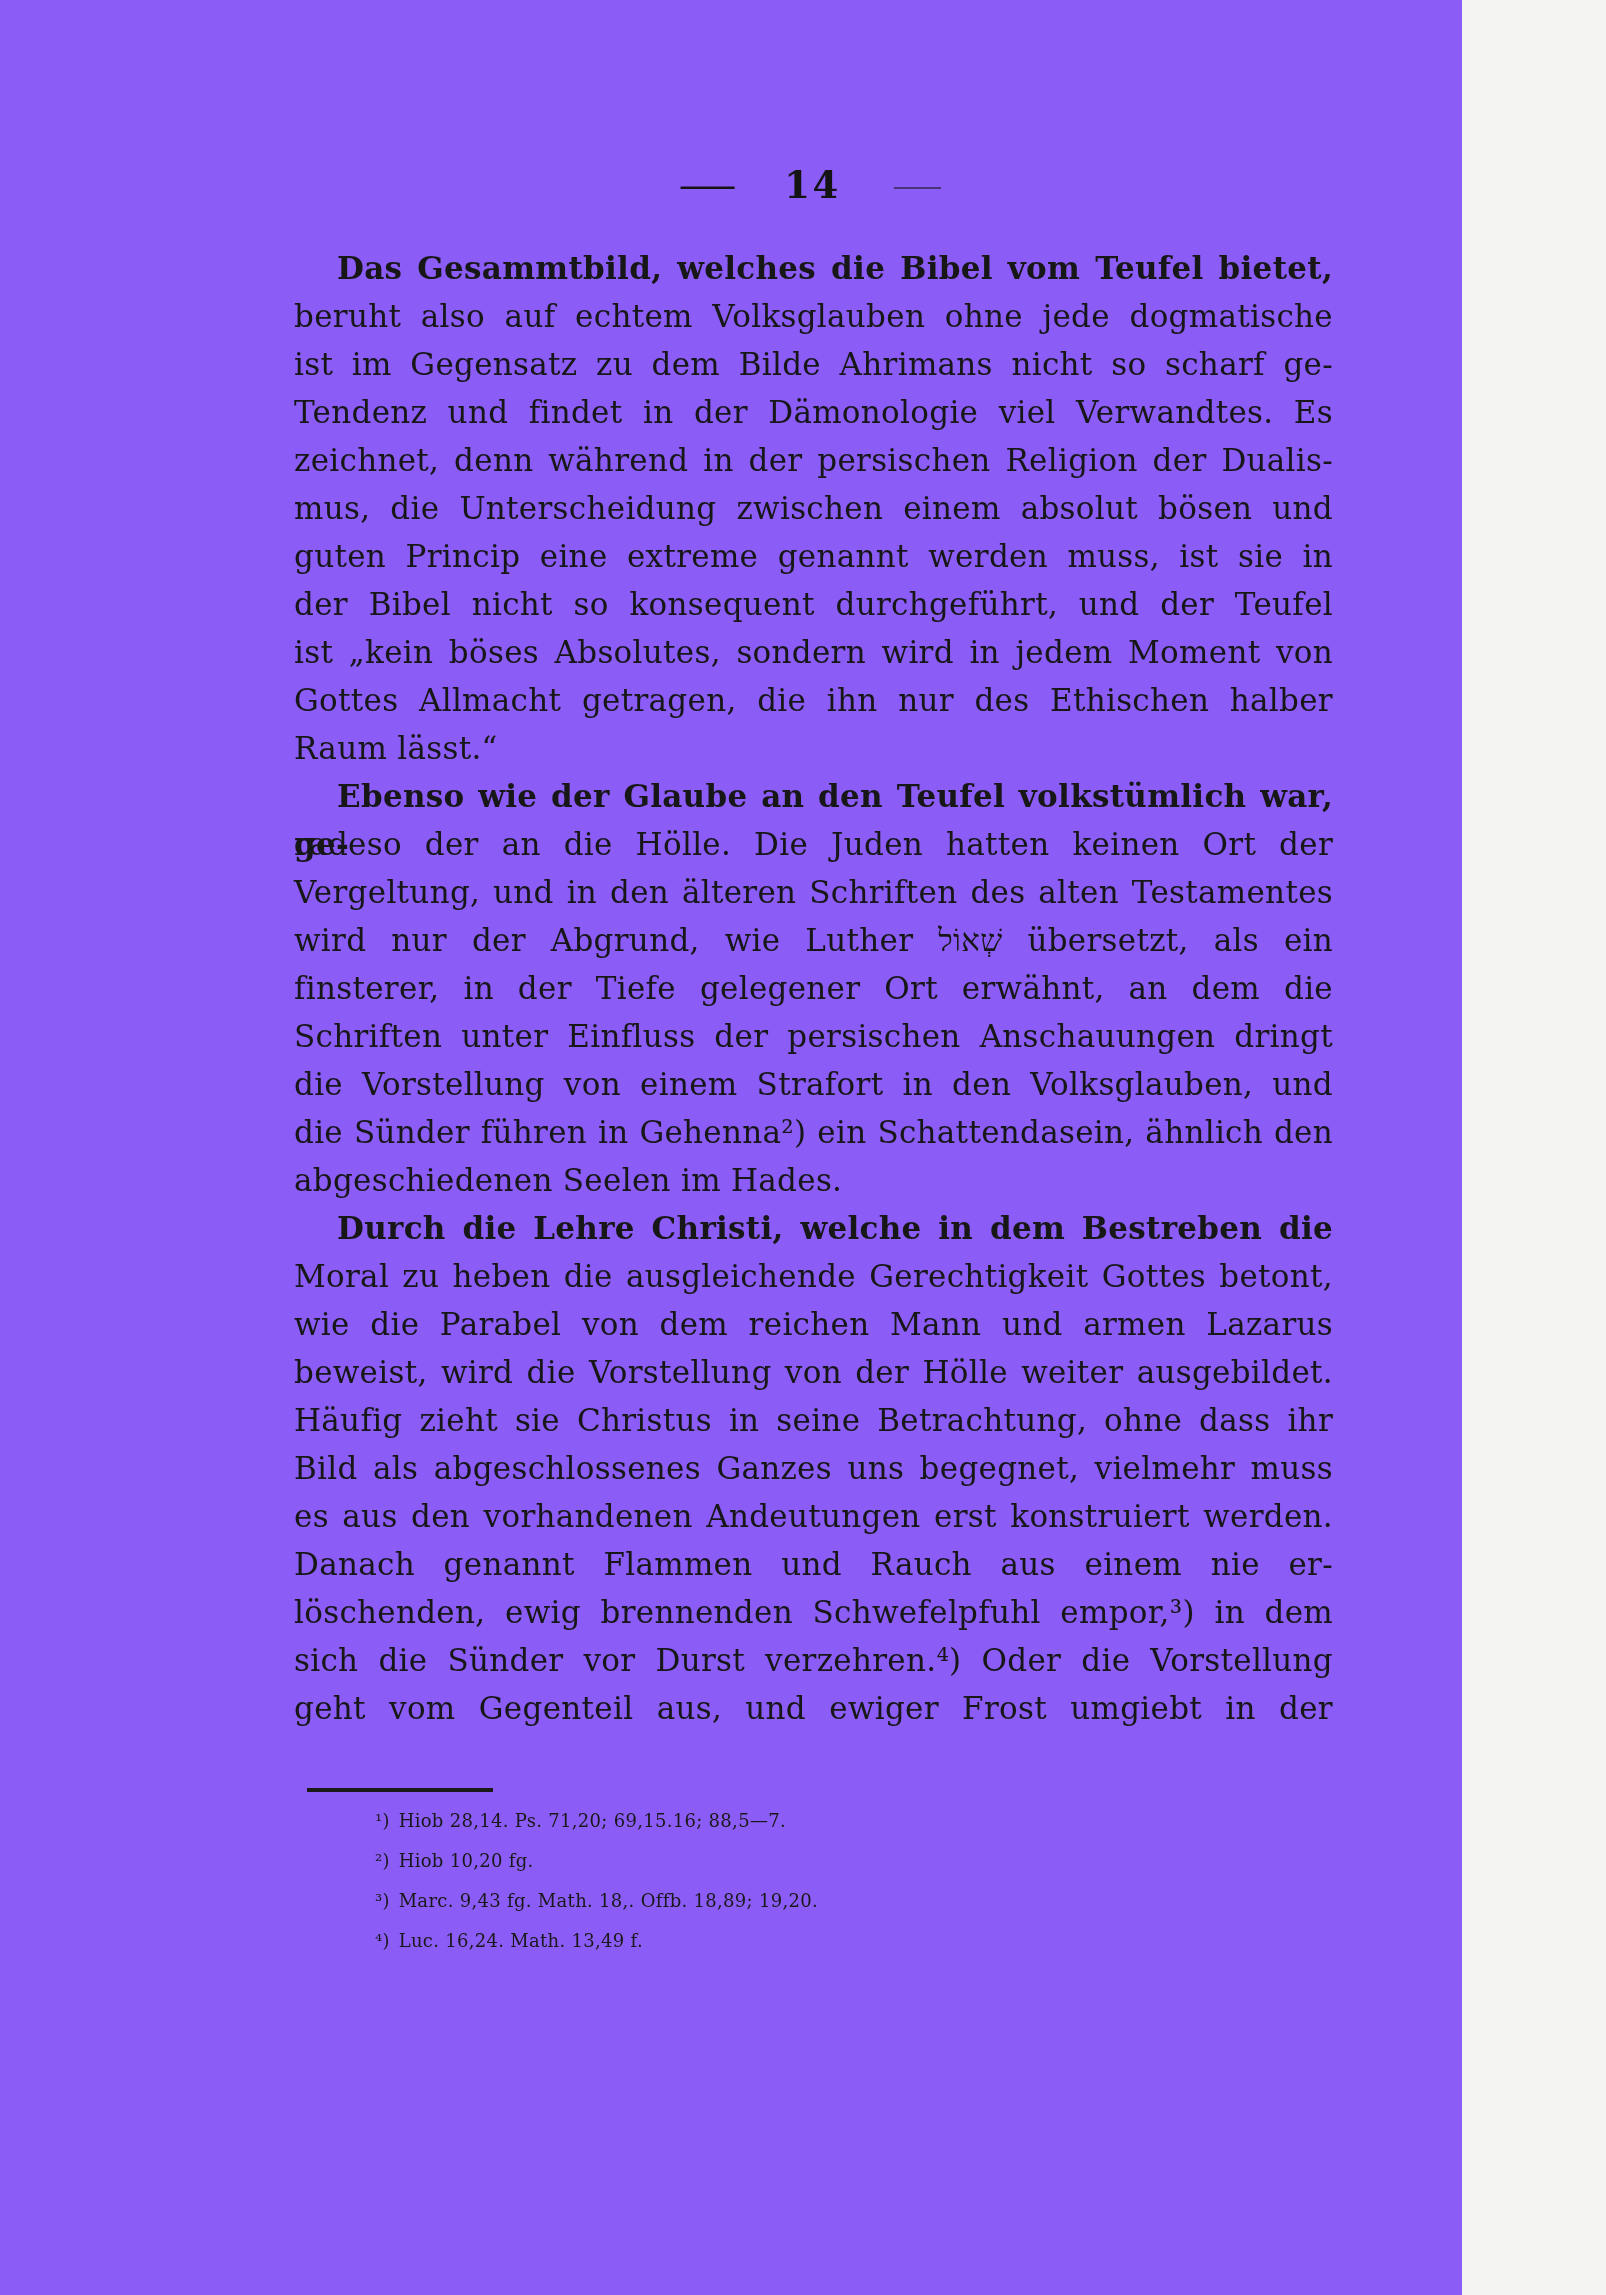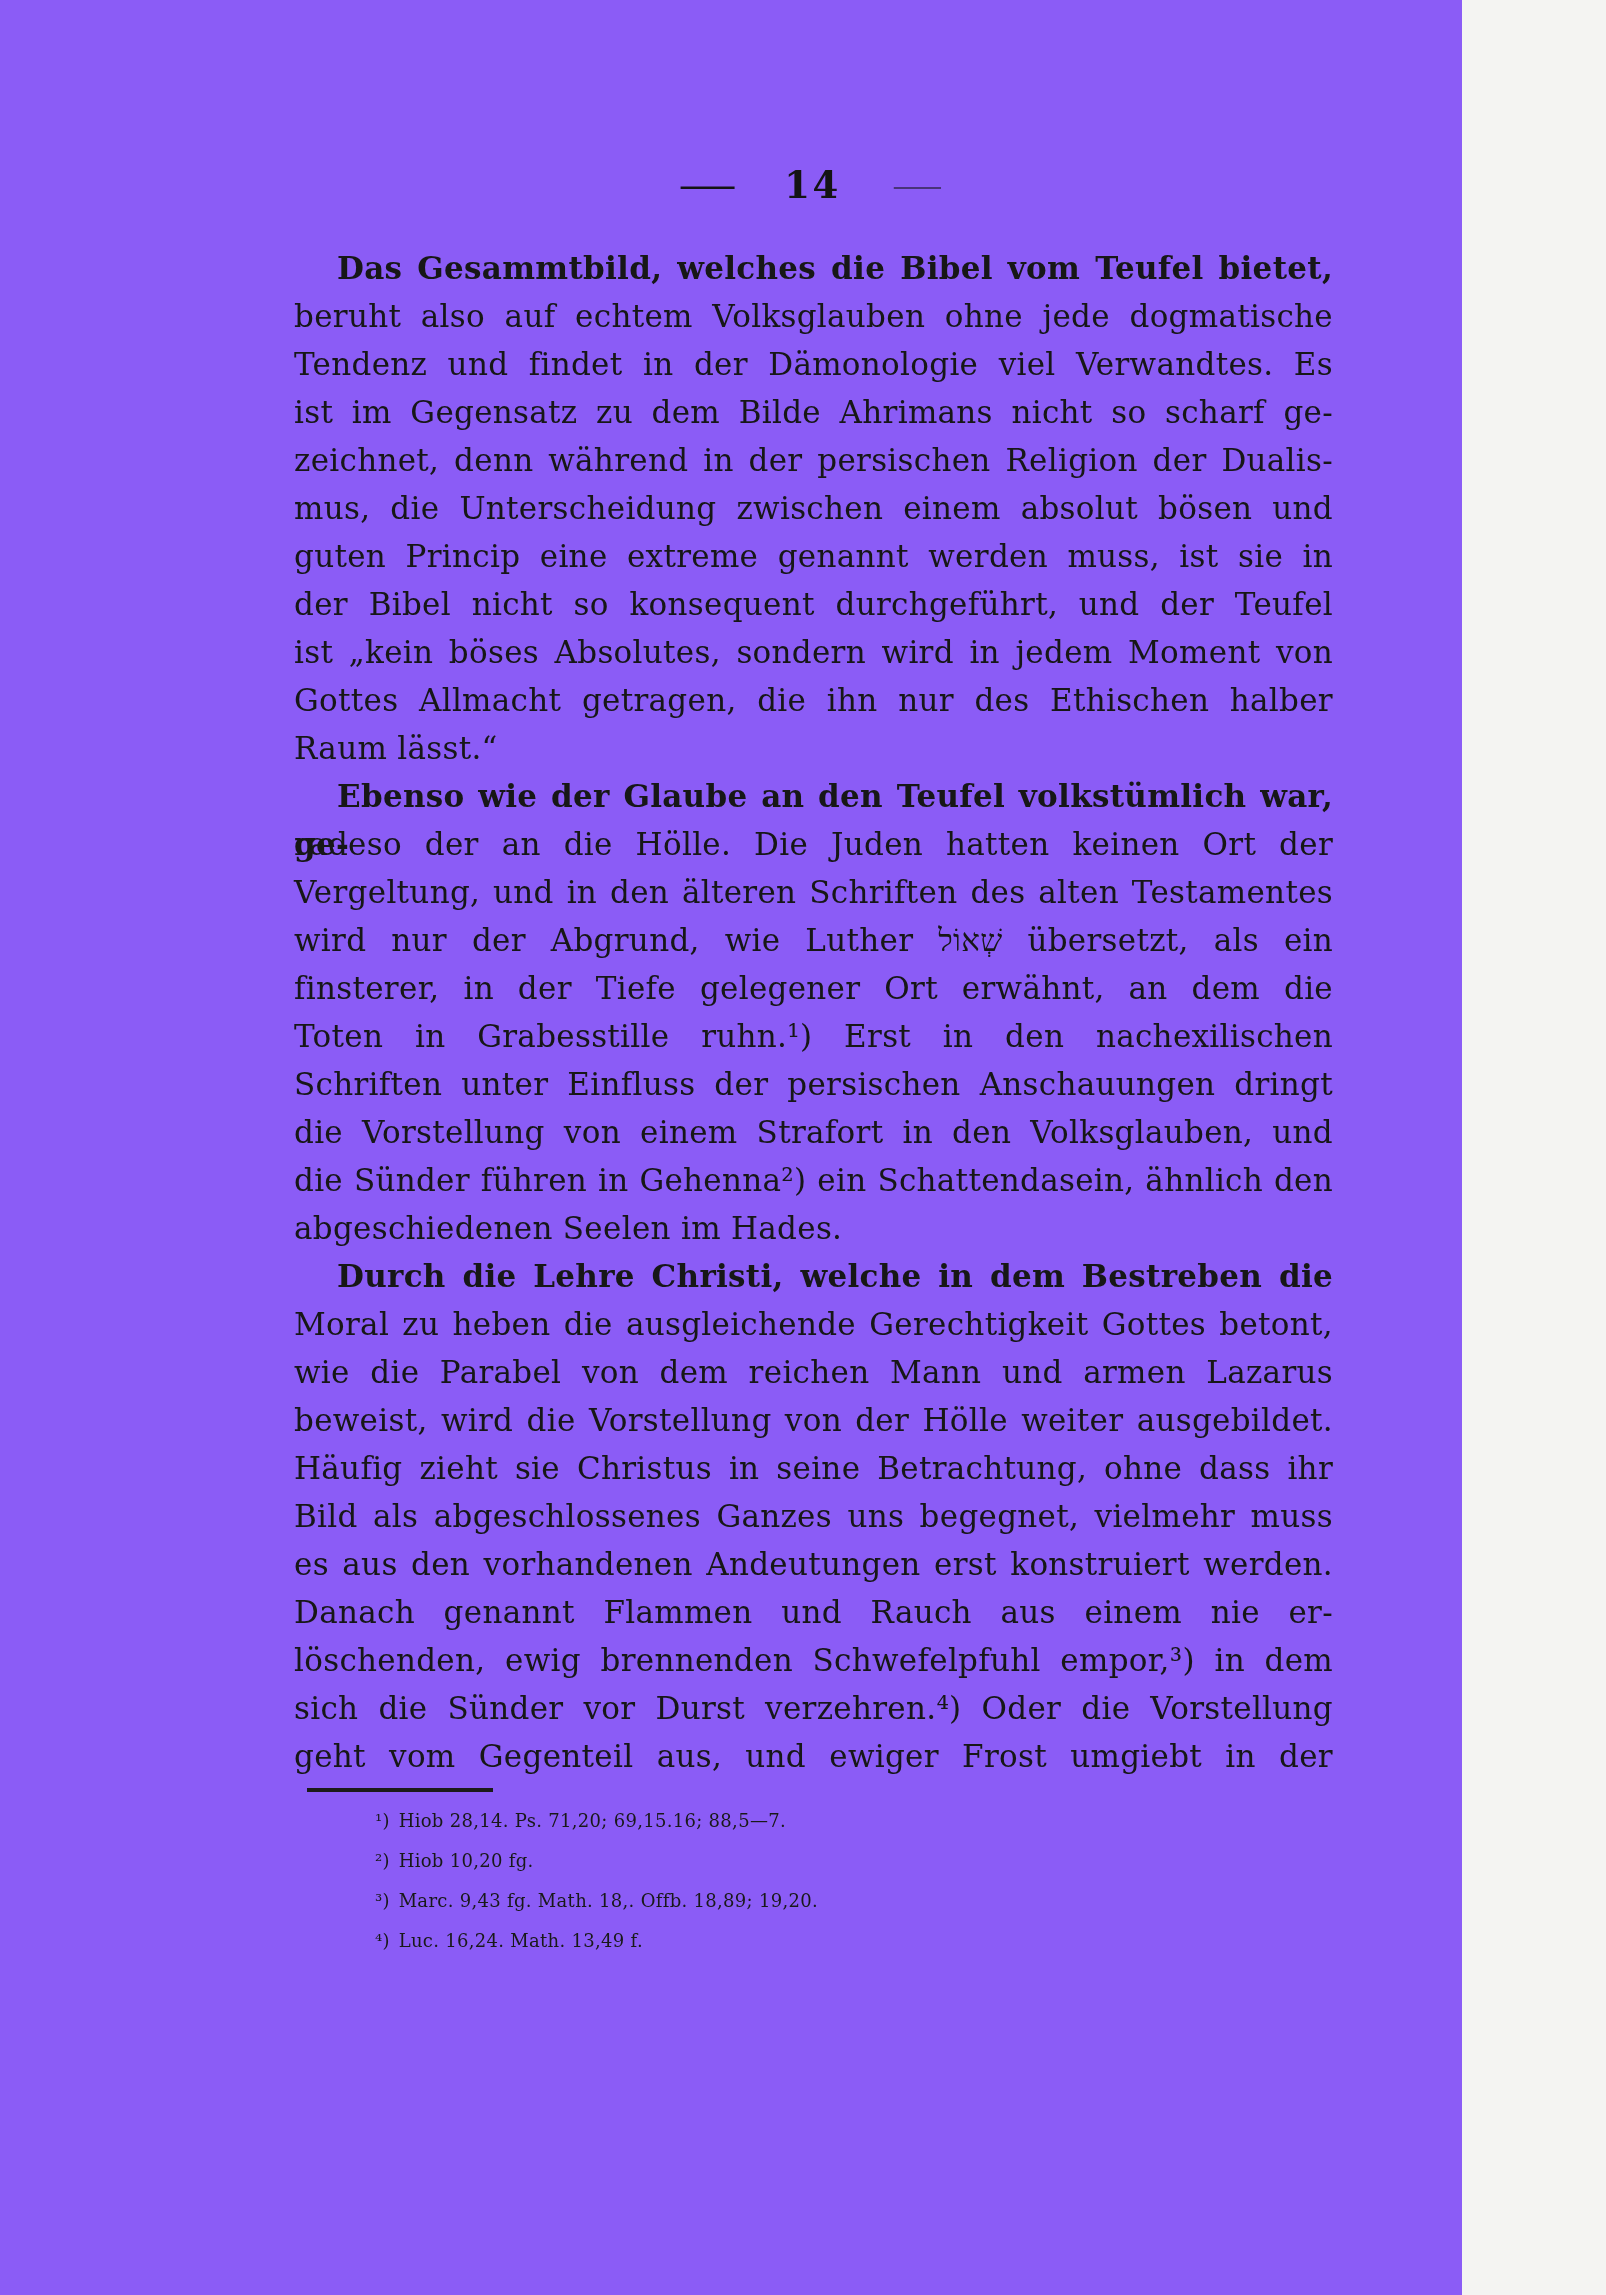--- a/index.html
+++ b/index.html
@@ -103,35 +103,34 @@
 
   <div class="page-header">
     <span class="dash">—</span>
     <span class="num">14</span>
     <span class="dash right">—</span>
   </div>
 
   <div class="body-text" id="body-text">
       <div class="line ind">Das Gesammtbild, welches die Bibel vom Teufel bietet,</div>
       <div class="line">beruht also auf echtem Volksglauben ohne jede dogmatische</div>
+      <div class="line">ist im Gegensatz zu dem Bilde Ahrimans nicht so scharf ge-</div>
       <div class="line">Tendenz und findet in der Dämonologie viel Verwandtes. Es</div>
-      <div class="line">ist im Gegensatz zu dem Bilde Ahrimans nicht so scharf ge-</div>
       <div class="line">zeichnet, denn während in der persischen Religion der Dualis-</div>
       <div class="line">mus, die Unterscheidung zwischen einem absolut bösen und</div>
       <div class="line">guten Princip eine extreme genannt werden muss, ist sie in</div>
       <div class="line">der Bibel nicht so konsequent durchgeführt, und der Teufel</div>
       <div class="line">ist „kein böses Absolutes, sondern wird in jedem Moment von</div>
       <div class="line">Gottes Allmacht getragen, die ihn nur des Ethischen halber</div>
       <div class="line noj">Raum lässt.“</div>
       <div class="line ind">Ebenso wie der Glaube an den Teufel volkstümlich war, ge-</div>
       <div class="line">radeso der an die Hölle. Die Juden hatten keinen Ort der</div>
       <div class="line">Vergeltung, und in den älteren Schriften des alten Testamentes</div>
       <div class="line">wird nur der Abgrund, wie Luther שְׁאוֹל übersetzt, als ein</div>
       <div class="line">finsterer, in der Tiefe gelegener Ort erwähnt, an dem die</div>
-      <div class="line">Toten in Grabesstille ruhn.¹) Erst in den nachexilischen</div>
       <div class="line">Schriften unter Einfluss der persischen Anschauungen dringt</div>
       <div class="line">die Vorstellung von einem Strafort in den Volksglauben, und</div>
       <div class="line">die Sünder führen in Gehenna²) ein Schattendasein, ähnlich den</div>
       <div class="line noj">abgeschiedenen Seelen im Hades.</div>
       <div class="line ind">Durch die Lehre Christi, welche in dem Bestreben die</div>
       <div class="line">Moral zu heben die ausgleichende Gerechtigkeit Gottes betont,</div>
       <div class="line">wie die Parabel von dem reichen Mann und armen Lazarus</div>
       <div class="line">beweist, wird die Vorstellung von der Hölle weiter ausgebildet.</div>
       <div class="line">Häufig zieht sie Christus in seine Betrachtung, ohne dass ihr</div>
       <div class="line">Bild als abgeschlossenes Ganzes uns begegnet, vielmehr muss</div>

